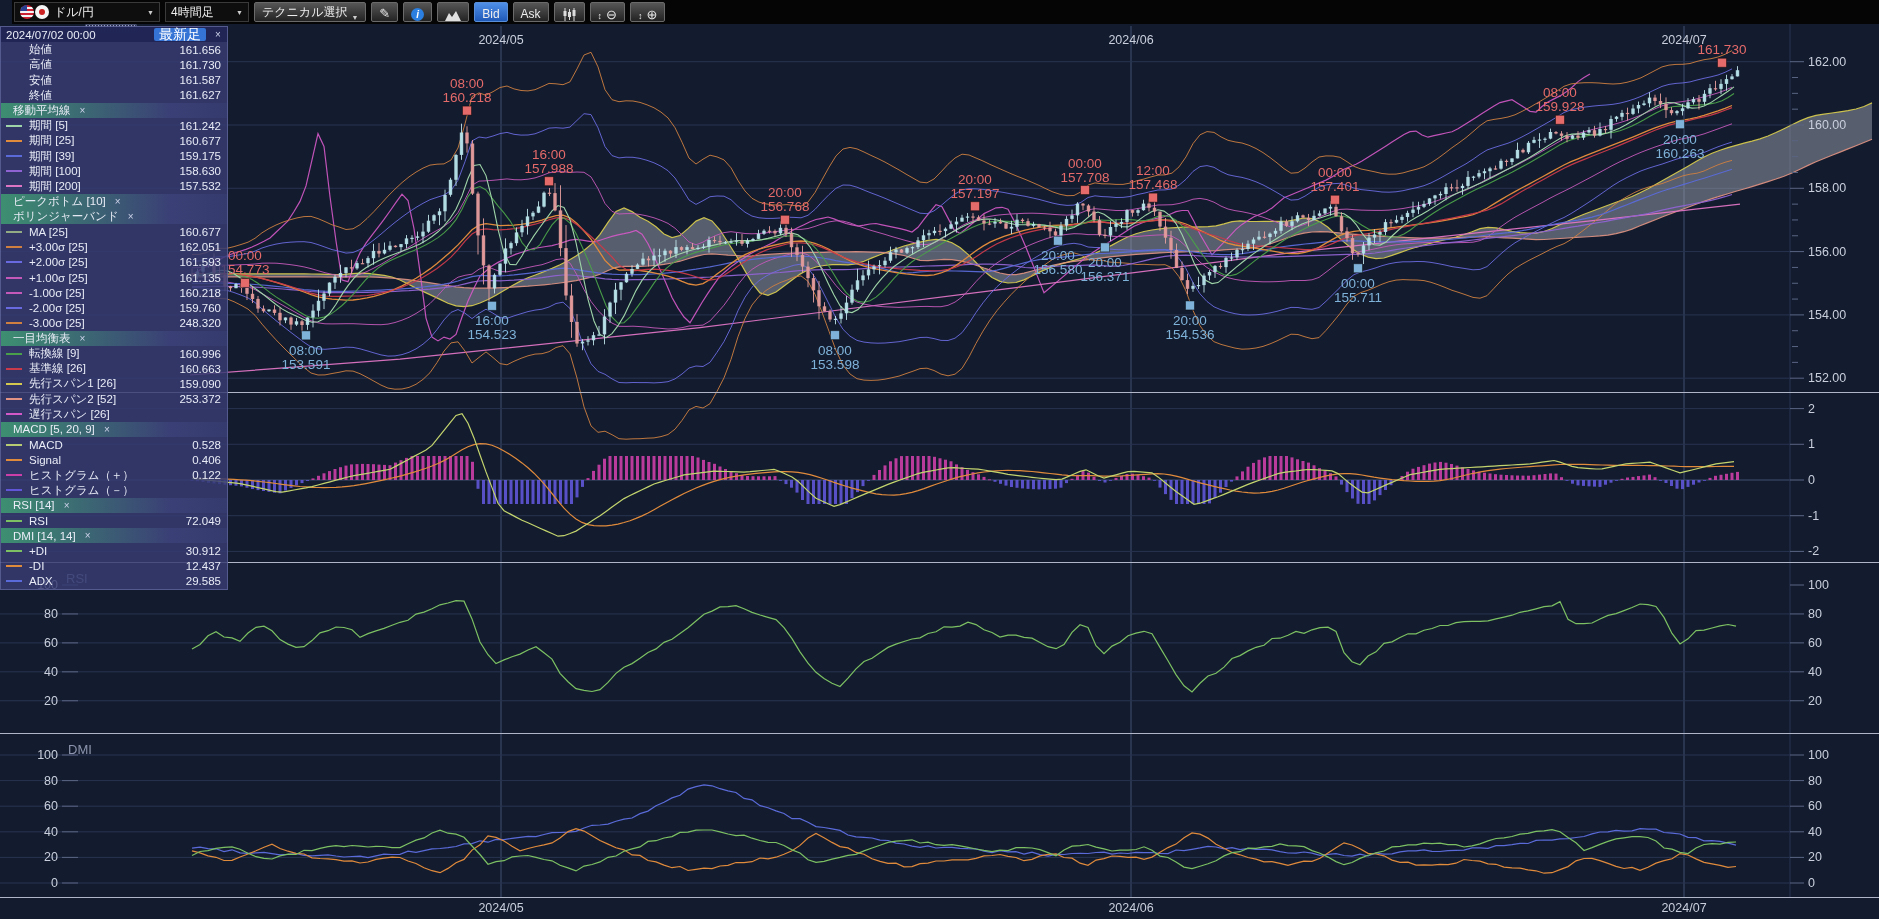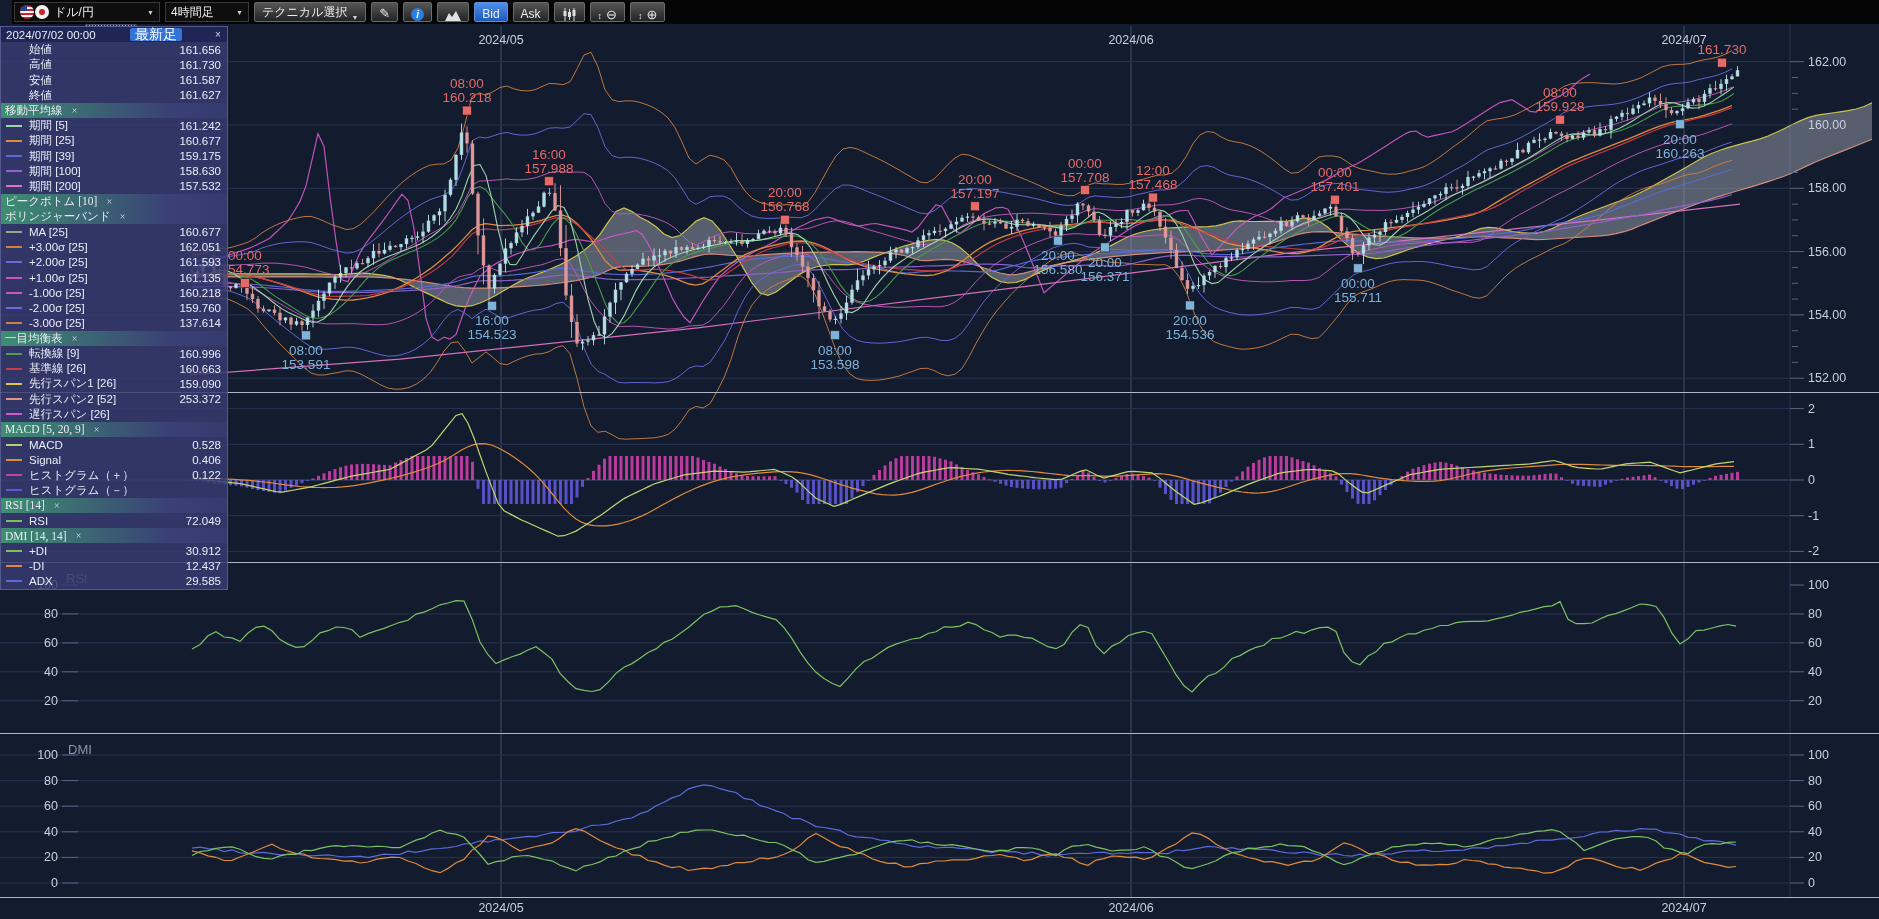--- a/index.html
+++ b/index.html
@@ -21,22 +21,22 @@
   .updown{font-size:9px;color:#e8e8e8;}
   
   #hscroll-thumb{position:absolute;left:85px;top:24px;width:50px;height:7px;background:repeating-linear-gradient(90deg,#9aa2c0 0 1px,#2a3050 1px 3px);border:1px solid #444c6e;border-radius:1px;z-index:6;}
   
   #left-panel{position:absolute;left:0;top:26px;width:228px;background:rgba(55,59,114,0.84);z-index:8;color:#e9ecf6;font-size:11.5px;border:1px solid rgba(120,126,180,0.5);box-sizing:border-box;}
   .prow{height:15.2px;display:flex;align-items:center;padding:0 3px 0 0;box-sizing:border-box;white-space:nowrap;}
   .prow .lbl{overflow:hidden;}
   .prow .val{margin-left:auto;padding-right:3px;}
   .prow .sw{width:16px;height:2px;margin:0 7px 0 5px;flex:0 0 auto;}
   .prow .indent{width:28px;flex:0 0 auto;}
-  .phead{background:linear-gradient(90deg,rgba(62,148,114,0.95),rgba(86,92,160,0.25) 75%,rgba(86,92,160,0.12));padding-left:4px;font-family:Liberation Serif, serif;}
-  .pdate{background:rgba(30,36,84,0.92);padding-left:5px;gap:24px;}
+  .phead{background:linear-gradient(90deg,rgba(62,148,114,0.95),rgba(86,92,160,0.25) 75%,rgba(86,92,160,0.12));padding-left:12px;}
+  .pdate{background:rgba(30,36,84,0.92);padding-left:5px;}
   .closex{margin-left:6px;width:12px;text-align:center;color:#cdd3ea;font-size:10px;cursor:pointer;flex:0 0 auto;}
   .badge{margin-left:auto;background:#3573d4;color:#fff;border-radius:2px;font-size:14px;padding:0 5px;height:13px;line-height:13px;}
   svg text{font-family:"Liberation Sans",sans-serif;}
 </style>
 </head>
 <body>
 
 <div id="app">
 
   <div id="toolbar">
@@ -1229,21 +1229,21 @@
         <span class="val">160.218</span>
       </div>
       <div class="prow">
         <span class="sw" style="background:#6a6ae0"></span>
         <span class="lbl">-2.00σ [25]</span>
         <span class="val">159.760</span>
       </div>
       <div class="prow">
         <span class="sw" style="background:#cf8040"></span>
         <span class="lbl">-3.00σ [25]</span>
-        <span class="val">137.614</span>
+        <span class="val">248.320</span>
       </div>
       <div class="prow phead">
         <span>一目均衡表</span>
         <span class="closex">×</span>
       </div>
       <div class="prow">
         <span class="sw" style="background:#4aa04a"></span>
         <span class="lbl">転換線 [9]</span>
         <span class="val">160.996</span>
       </div>

